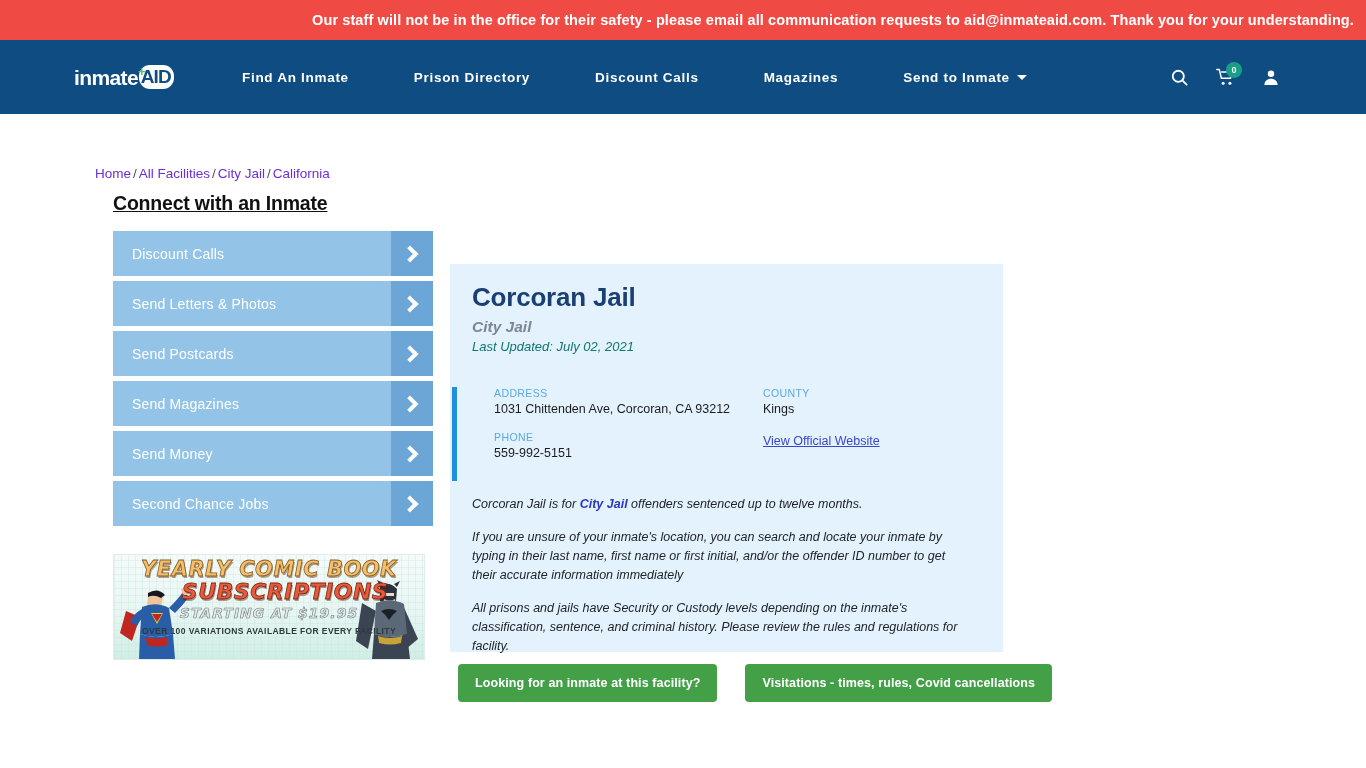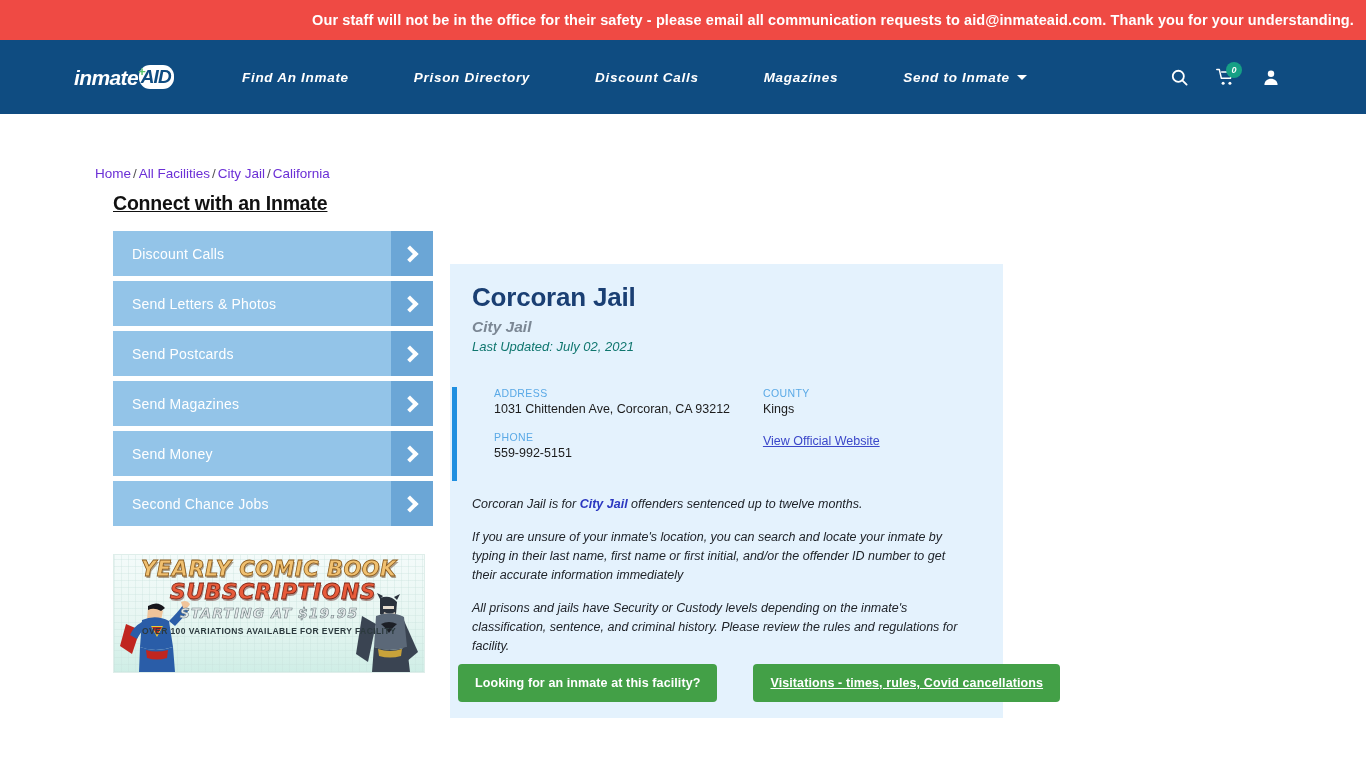--- a/index.html
+++ b/index.html
@@ -31,21 +31,20 @@
   }
 
   
   .navbar {
     height: 74px;
     background: #0f4c81;
     display: flex;
     align-items: center;
     padding: 0 0 0 74px;
     position: relative;
-    font-style: italic;
   }
   .logo {
     display: flex;
     align-items: center;
     height: 26px;
     margin-right: 68px;
     cursor: pointer;
     position: relative;
   }
   .logo-word {
@@ -197,21 +196,21 @@
     border-top: 4px solid #ffffff;
     border-right: 4px solid #ffffff;
     transform: rotate(45deg);
     margin-left: -4px;
   }
 
   
   .ad-banner {
     margin-top: 28px;
     width: 312px;
-    height: 119px;
+    height: 106px;
     position: relative;
     overflow: hidden;
     background:
       repeating-linear-gradient(0deg, rgba(200,225,220,.35) 0 1px, transparent 1px 7px),
       repeating-linear-gradient(90deg, rgba(200,225,220,.35) 0 1px, transparent 1px 7px),
       linear-gradient(180deg, #f4fbfa 0%, #e7f6f2 55%, #cfeee6 100%);
     border: 1px solid #dfeeea;
     cursor: pointer;
   }
   .ad-line1 {
@@ -222,21 +221,21 @@
     font-weight: bold;
     font-style: italic;
     letter-spacing: 0.5px;
     color: #f0c070;
     -webkit-text-stroke: 0.8px #8a5a1c;
     text-shadow: 1px 2px 0 rgba(90,50,10,.45);
     font-family: "DejaVu Sans", sans-serif;
   }
   .ad-line2 {
     position: absolute;
-    top: 24px; left: 4px; width: 100%;
+    top: 24px; left: 16px; width: 100%;
     text-align: center;
     font-size: 22px;
     font-weight: bold;
     font-style: italic;
     letter-spacing: 0.5px;
     color: #e85b3a;
     -webkit-text-stroke: 0.8px #7d2414;
     text-shadow: 1px 2px 0 rgba(90,20,10,.45);
     font-family: "DejaVu Sans", sans-serif;
   }
@@ -265,21 +264,21 @@
   .hero-sup { position: absolute; left: 4px; bottom: 0; width: 78px; height: 78px; }
   
   .hero-bat { position: absolute; right: 2px; bottom: 0; width: 66px; height: 80px; }
 
   
   .card {
     position: absolute;
     left: 450px;
     top: 150px;
     width: 553px;
-    height: 454px;
+    height: 388px;
     background: #e4f2fd;
   }
   .card-title {
     margin: 0;
     padding: 18px 0 0 22px;
     font-size: 26px;
     font-weight: bold;
     color: #1a3f73;
     letter-spacing: -0.2px;
   }
@@ -364,21 +363,21 @@
     font-size: 12.5px;
     font-weight: bold;
     border: none;
     border-radius: 4px;
     height: 38px;
     padding: 0 17px;
     cursor: pointer;
     font-family: "Liberation Sans", sans-serif;
     letter-spacing: 0.1px;
   }
-  .btn-green.second { margin-left: 36px; text-decoration: underline; }
+  .btn-green.second { margin-left: 28px; }
 </style>
 </head>
 <body>
 
 <div class="alert-banner">
   <span class="alert-text">Our staff will not be in the office for their safety - please email all communication requests to aid@inmateaid.com. Thank you for your understanding.</span>
 </div>
 
 <div class="navbar">
 

